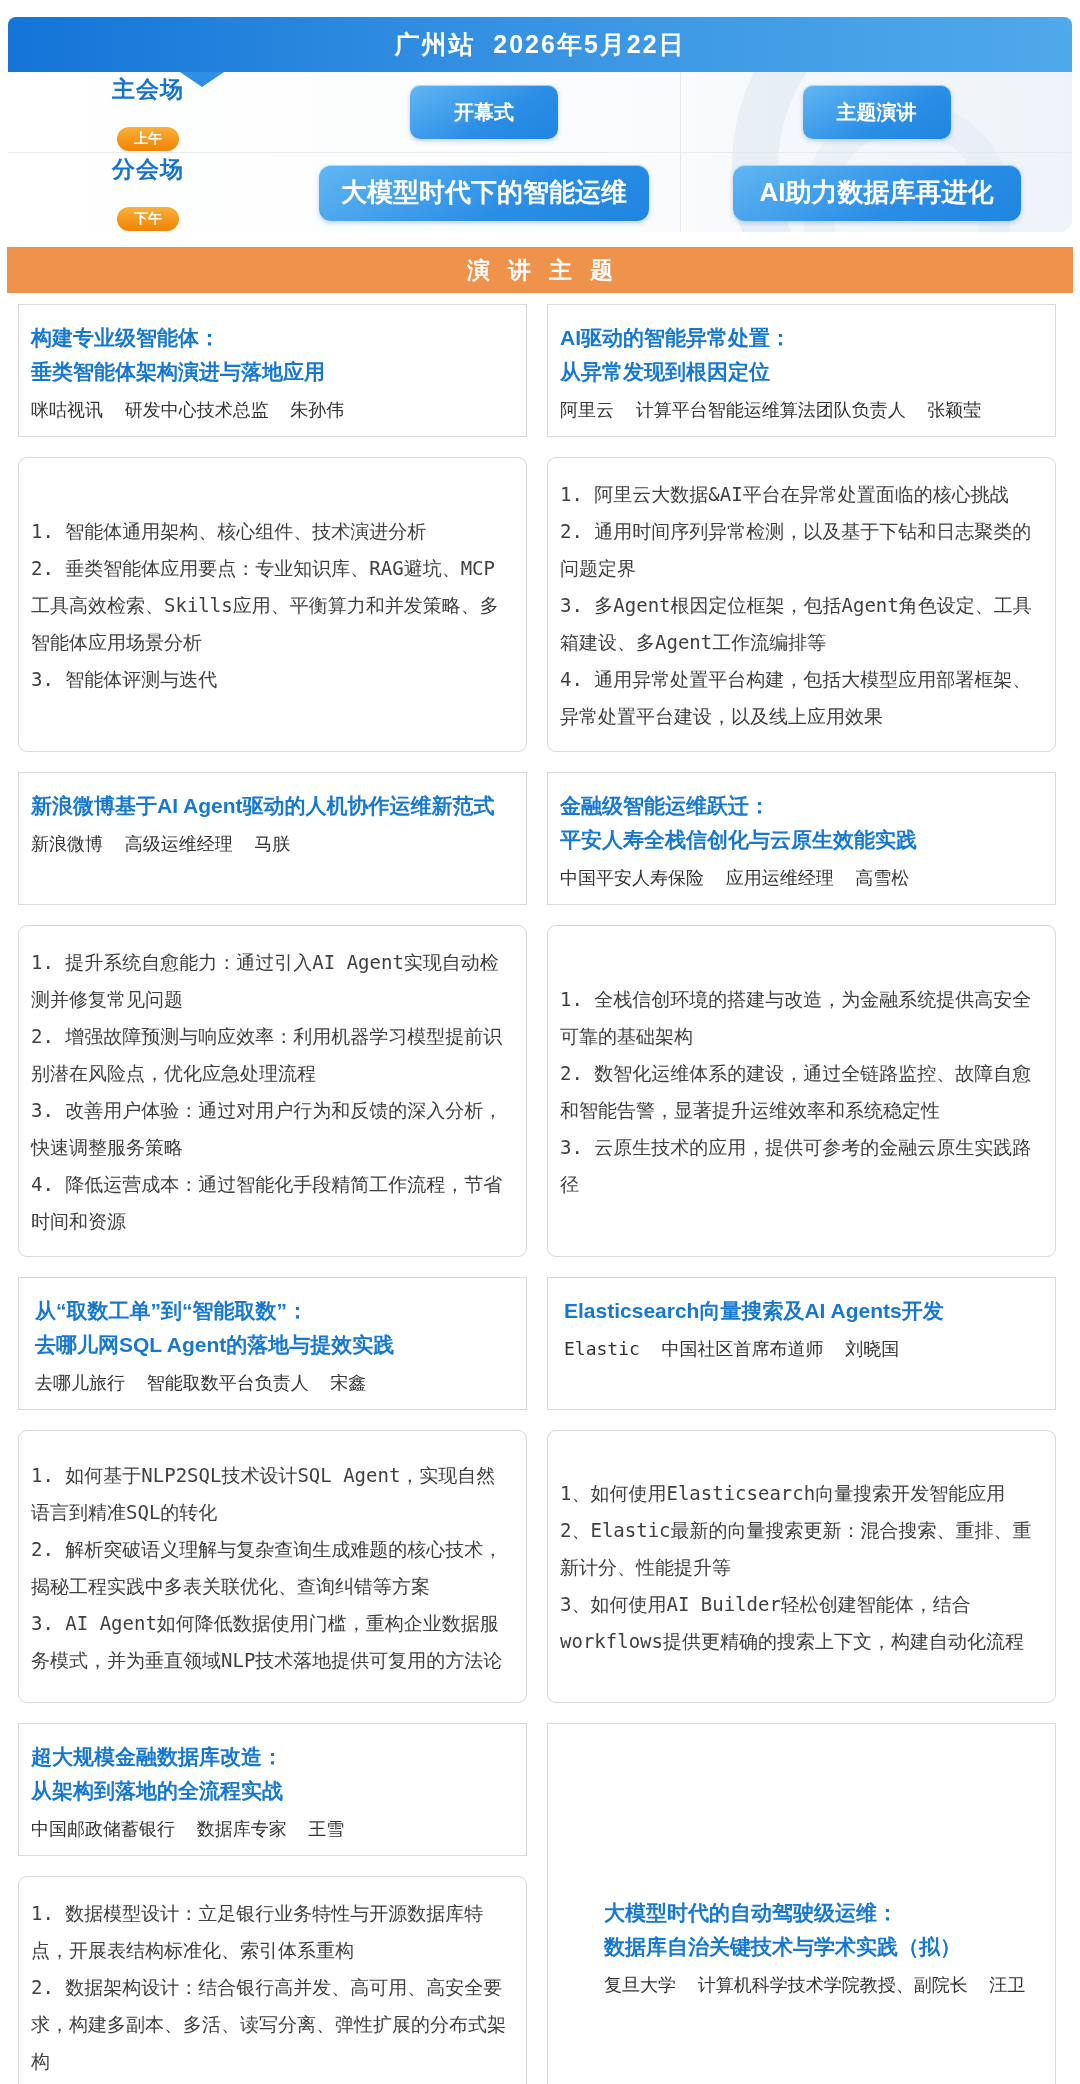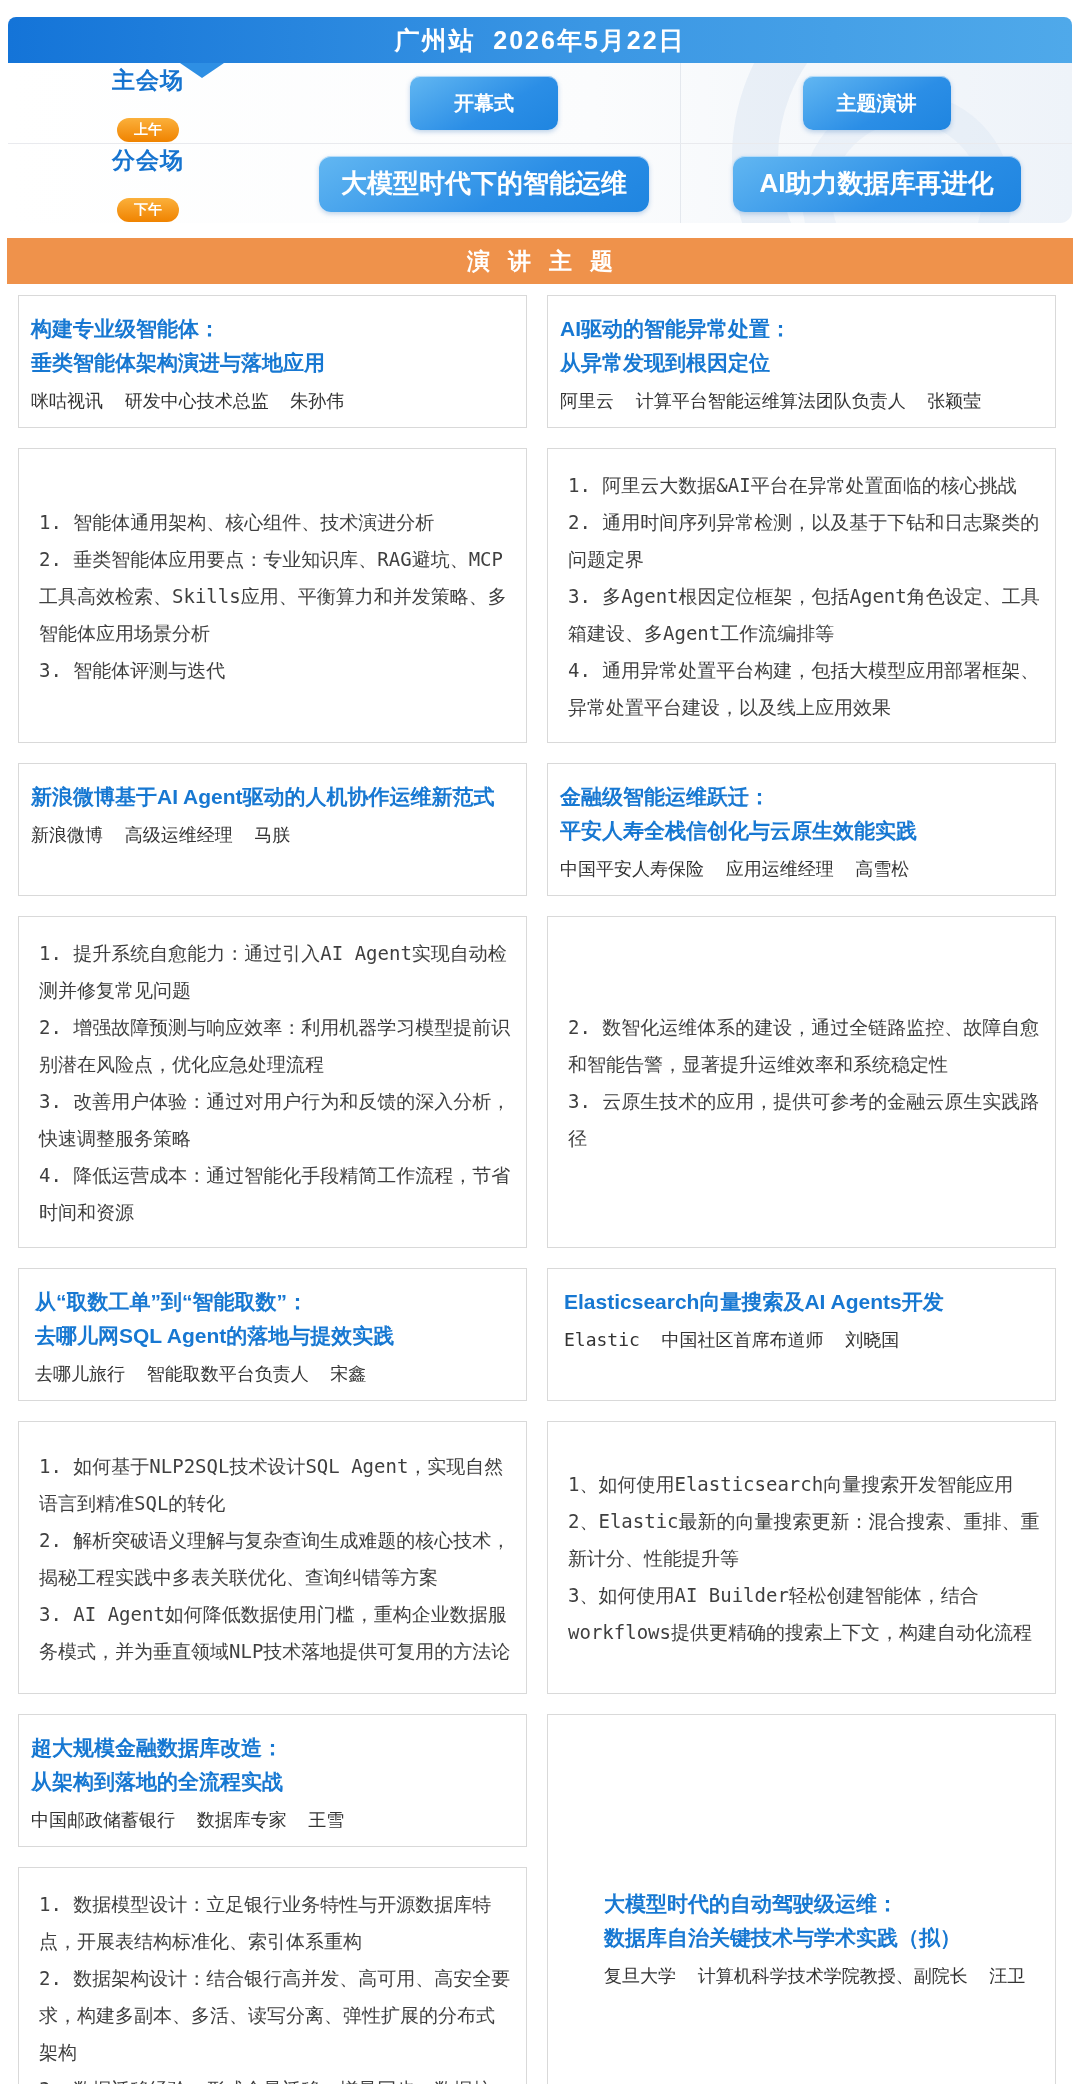--- a/index.html
+++ b/index.html
@@ -7,21 +7,21 @@
   html,body { background:#ffffff; }
   body {
     width:1080px; margin:0 auto;
     font-family:"Liberation Sans","DejaVu Sans",sans-serif;
     color:#3f3f3f;
   }
   .page { position:relative; width:1080px; padding-bottom:8px; background:#fff; }
 
   
   .top-banner {
-    position:relative; margin:17px 8px 0; height:46px;
+    position:relative; margin:17px 8px 0; height:55px;
     border-radius:8px 8px 0 0;
     background:linear-gradient(90deg,#1474d8 0%,#3b97e4 55%,#4fa9ea 100%);
     display:flex; align-items:center; justify-content:center;
     z-index:3;
   }
   .top-banner-title {
     color:#fff; font-size:25px; font-weight:bold; letter-spacing:2px;
     white-space:pre;
   }
   .header-notch {
@@ -86,22 +86,22 @@
   .talk-row {
     display:grid; grid-template-columns:1fr 1fr; grid-template-rows:auto auto;
     column-gap:38px; row-gap:8px;gap:20px;
   }
   .talk-row + .talk-row { margin-top:20px; }
   .c1 { grid-column:1; } .c2 { grid-column:2; }
   .r1 { grid-row:1; } .r2 { grid-row:2; }
   .box { border:1px solid #d9d9d9; background:#fff; }
   .thead { padding:16px 14px 12px 12px; }
   .tbody {
-    padding:18px 14px 16px 20px;
-    display:flex; flex-direction:column; justify-content:center;
+    padding:18px 14px 16px 12px;
+    display:flex; flex-direction:column; justify-content:center;border-radius:9px;
   }
   .row1 .thead { min-height:119px; } .row1 .tbody { min-height:293px; }
   .row2 .thead { min-height:130px; } .row2 .tbody { min-height:300px; }
   .row3 .thead { min-height:127px;padding-left:16px; } .row3 .tbody { min-height:273px; }
   .row4 .thead { min-height:122px; } .row4 .tbody { min-height:263px; }
   .talk-title {
     color:#1778d2; font-size:21px; font-weight:bold; line-height:34px;
     white-space:pre-line;
   }
   .talk-speaker {
@@ -201,20 +201,21 @@
 平安人寿全栈信创化与云原生效能实践</div>
         <div class="talk-speaker">中国平安人寿保险  应用运维经理  高雪松</div>
       </div>
       <div class="box tbody c1 r2">
           <div class="point">1. 提升系统自愈能力：通过引入AI Agent实现自动检测并修复常见问题</div>
           <div class="point">2. 增强故障预测与响应效率：利用机器学习模型提前识别潜在风险点，优化应急处理流程</div>
           <div class="point">3. 改善用户体验：通过对用户行为和反馈的深入分析，快速调整服务策略</div>
           <div class="point">4. 降低运营成本：通过智能化手段精简工作流程，节省时间和资源</div>
         </div>
       <div class="box tbody c2 r2">
+          <div class="point">1. 全栈信创环境的搭建与改造，为金融系统提供高安全可靠的基础架构</div>
           <div class="point">2. 数智化运维体系的建设，通过全链路监控、故障自愈和智能告警，显著提升运维效率和系统稳定性</div>
           <div class="point">3. 云原生技术的应用，提供可参考的金融云原生实践路径</div>
         </div>
     </div>
 
     <div class="talk-row row3">
       <div class="box thead c1 r1">
         <div class="talk-title">从“取数工单”到“智能取数”：
 去哪儿网SQL Agent的落地与提效实践</div>
         <div class="talk-speaker">去哪儿旅行  智能取数平台负责人  宋鑫</div>

